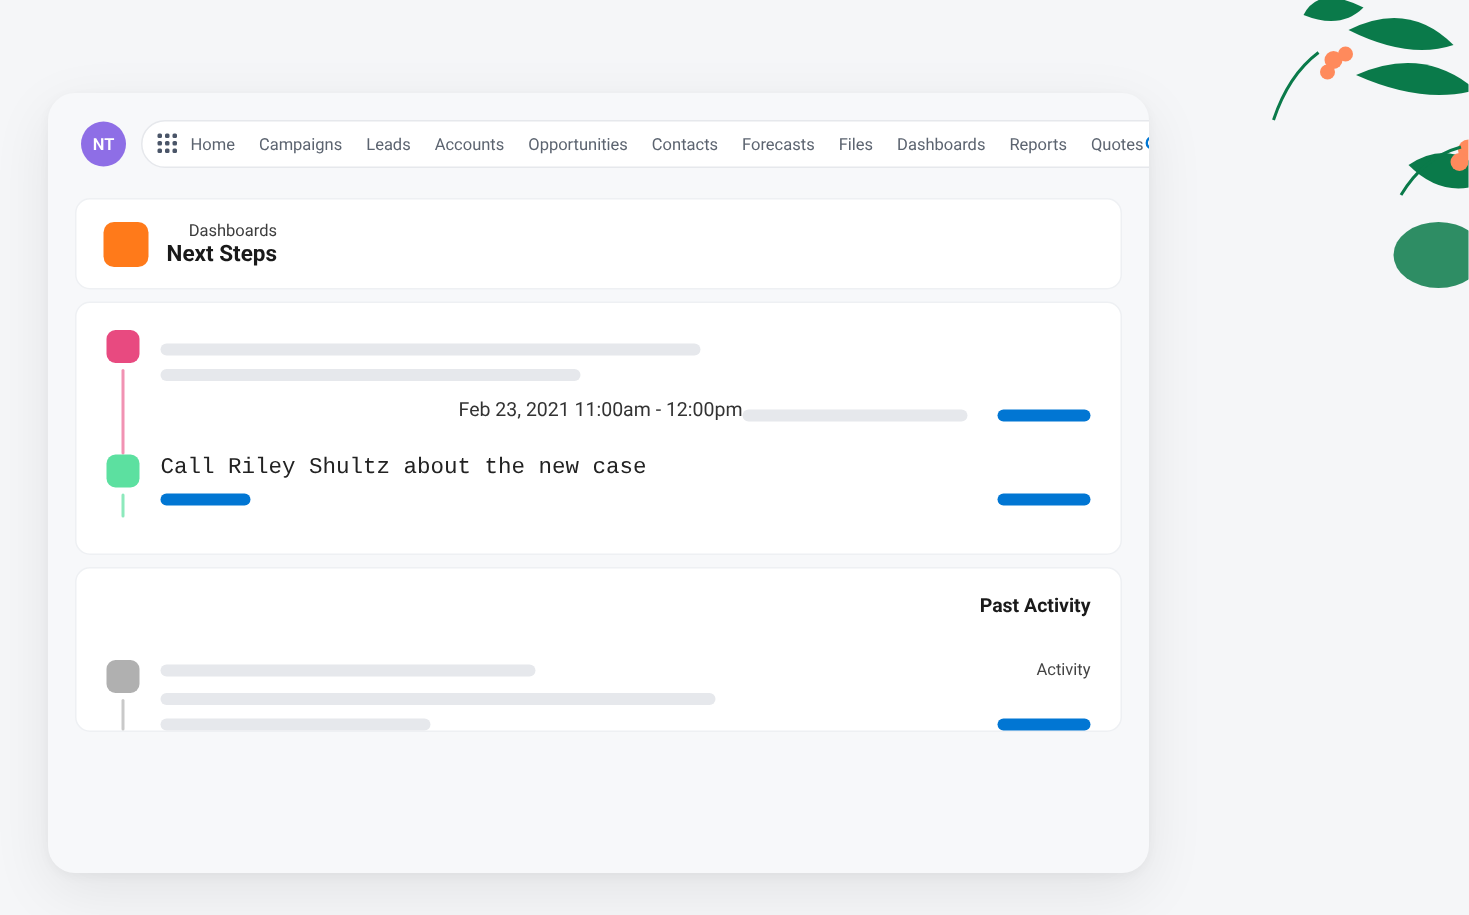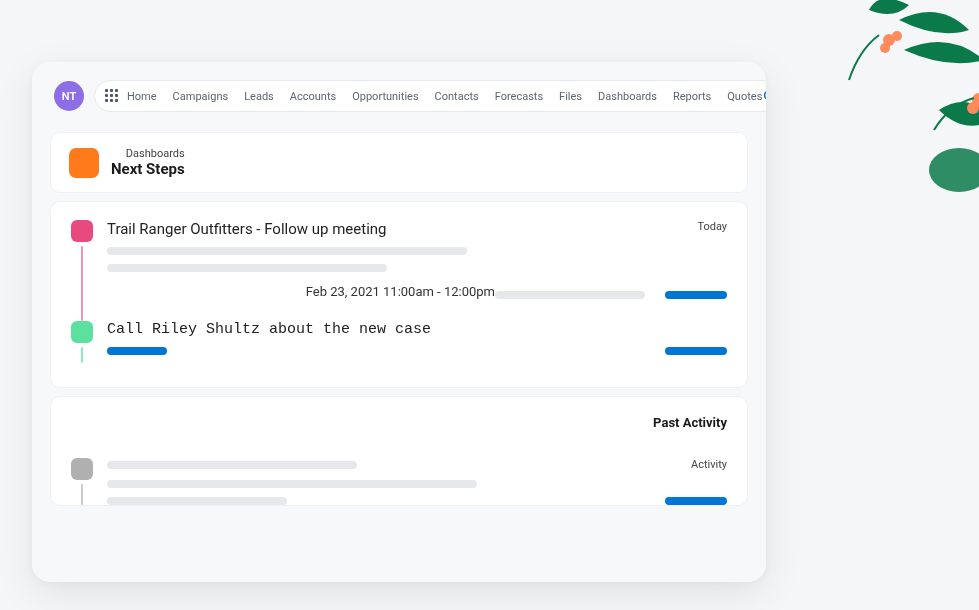--- a/index.html
+++ b/index.html
@@ -221,24 +221,20 @@
   </div>
 
   <div class="card timeline-card">
 
     <div class="item">
       <div class="marker-col">
         <div class="marker pink"></div>
         <div class="vline pink"></div>
       </div>
       <div class="item-body">
-        <div class="row1">
-          <div class="item-title">Trail Ranger Outfitters - Follow up meeting</div>
-          <div class="date-pill">Today</div>
-        </div>
         <div style="display:flex; justify-content:space-between; align-items:flex-end;">
           <div style="flex:1;">
             <div class="skeleton" style="width:360px;"></div>
             <div class="skeleton" style="width:280px;"></div>
             <div class="item-time">Feb 23, 2021 11:00am - 12:00pm</div>
           </div>
           <div class="right-action">
             <div class="skeleton" style="width:150px; margin-top:0;"></div>
             <div class="skeleton skel-blue" style="width:62px; margin-top:0;"></div>
           </div>

